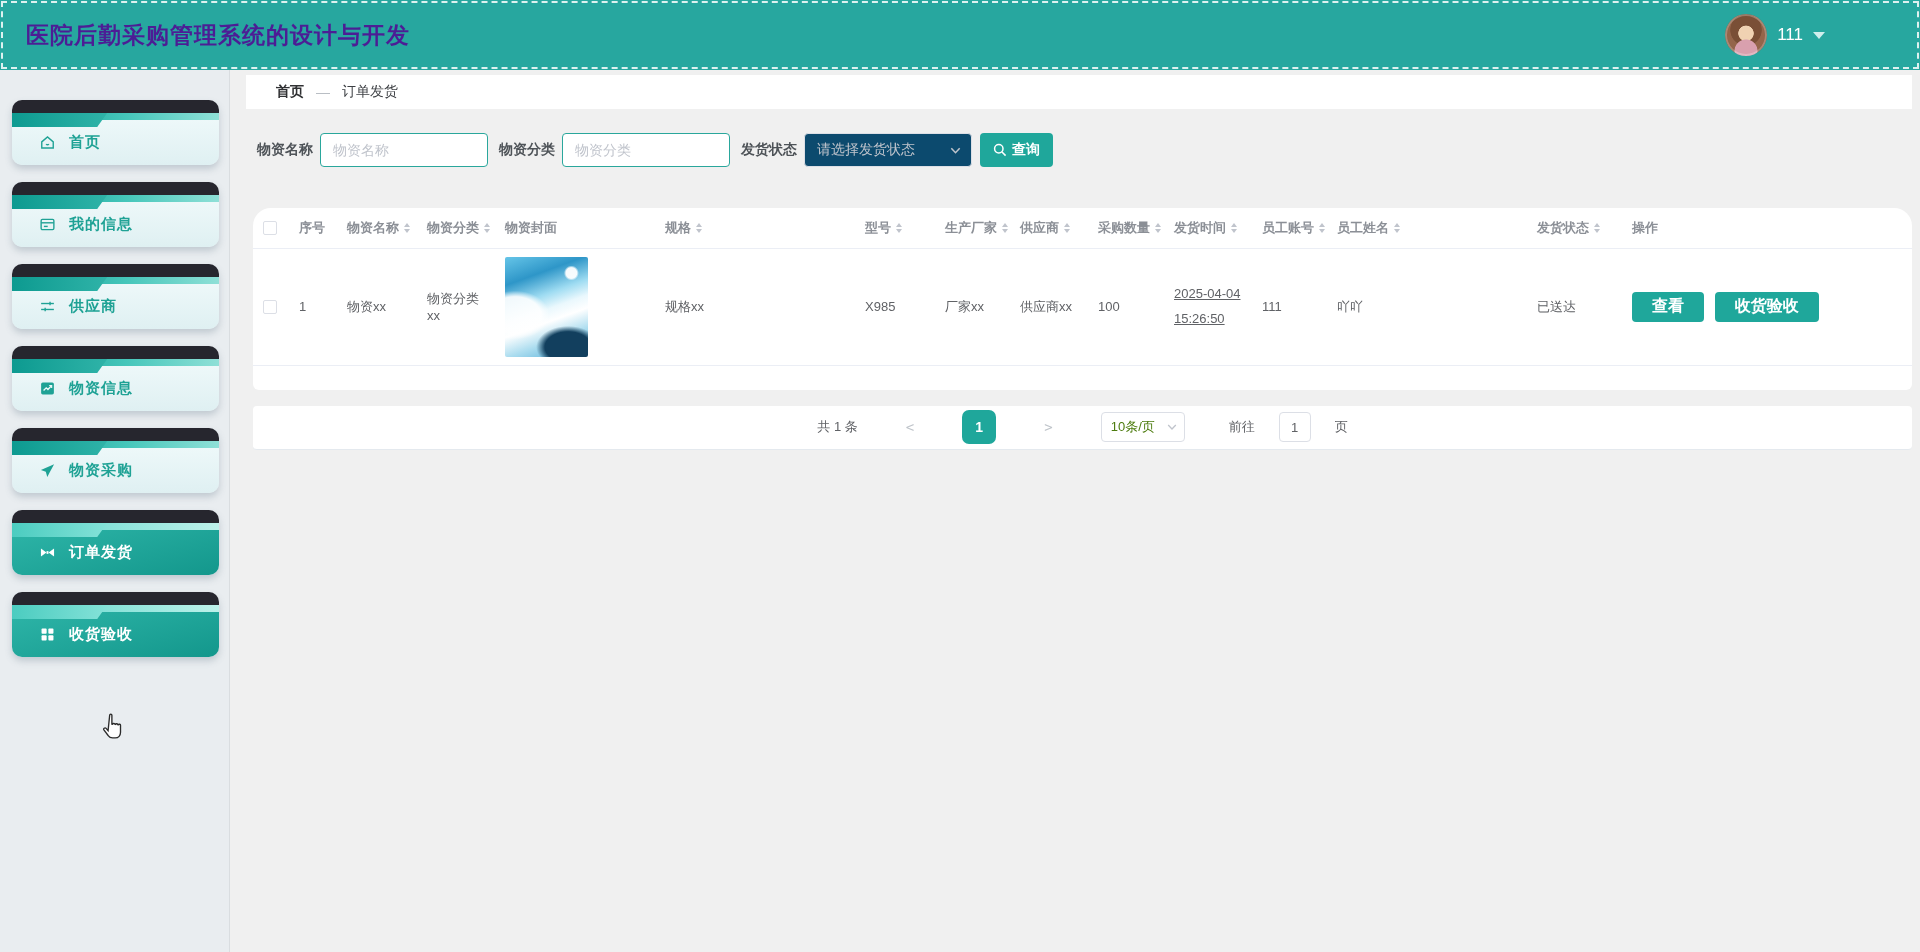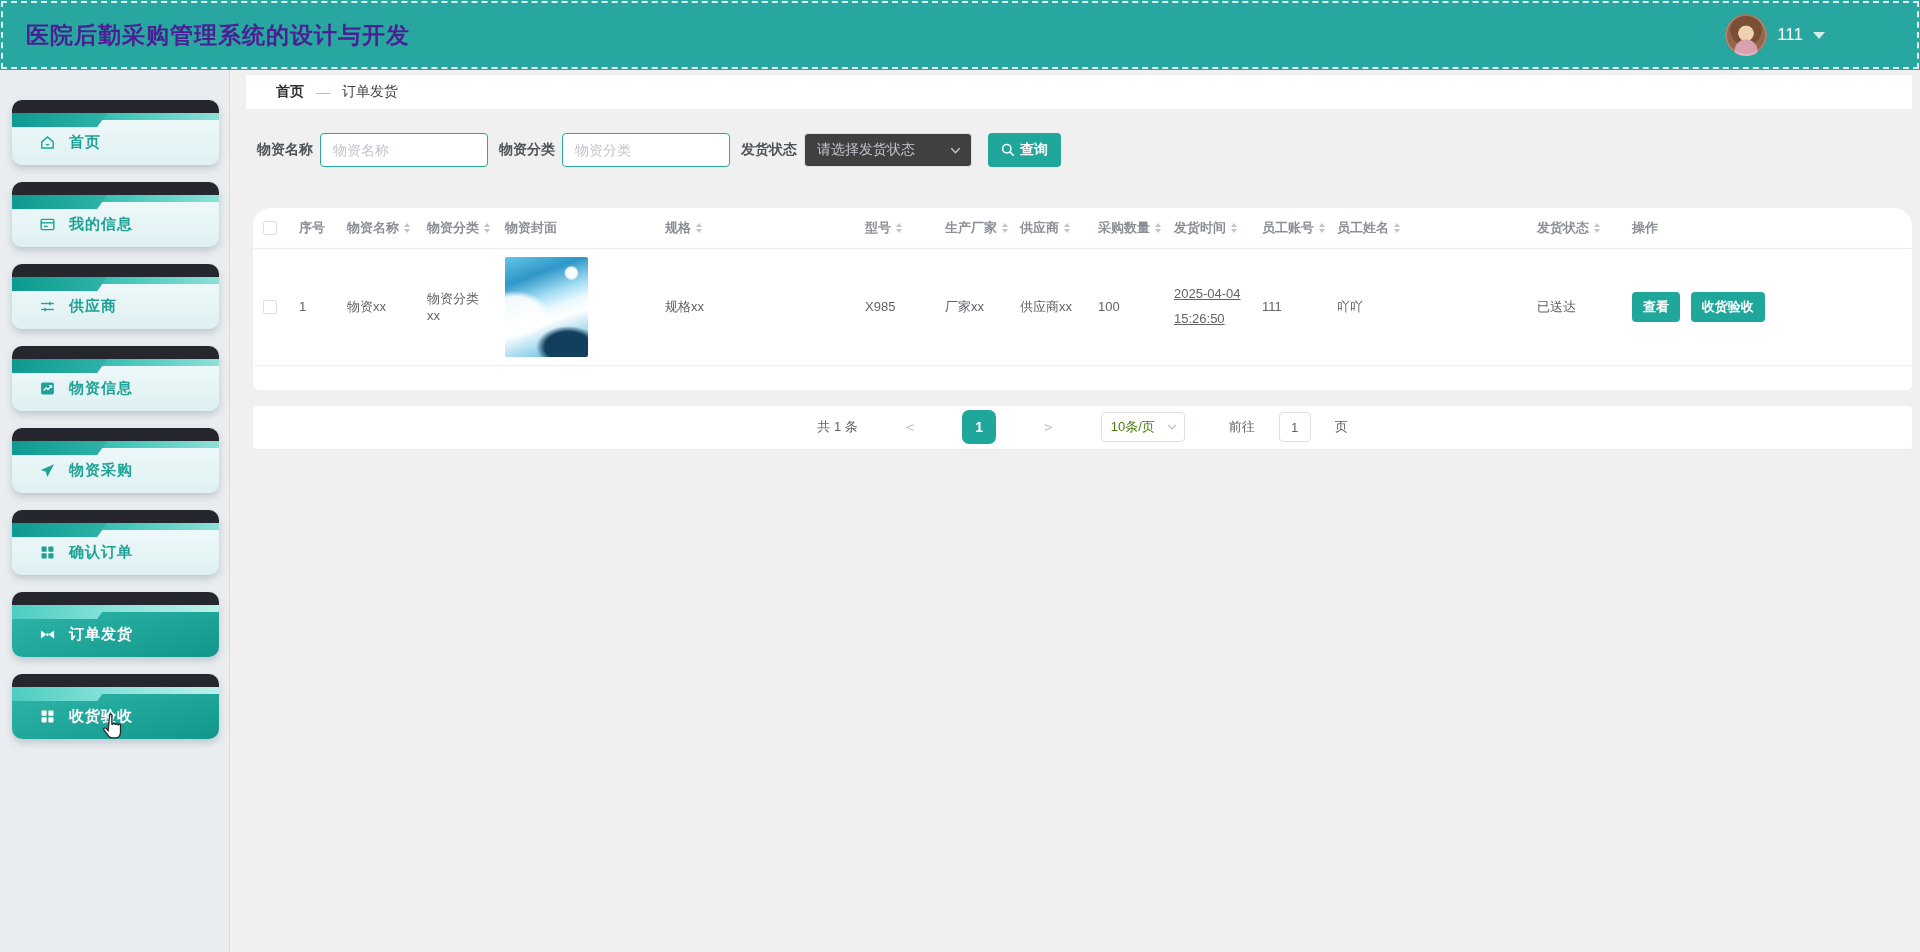--- a/index.html
+++ b/index.html
@@ -54,22 +54,22 @@
   .crumb-current { font-size:14px; color:#3c3f43; }
 
   
   .filter-row { margin:24px 0 0 19px; display:flex; align-items:center; }
   .f-label { font-size:14px; font-weight:bold; color:#4e5358; margin-right:7px; white-space:nowrap; }
   .f-input { width:168px; height:34px; border:1px solid #2aa79c; border-radius:4px;
     background:#fff; padding:0 12px; font-size:14px; color:#606266; outline:none;
     font-family:inherit; margin-right:11px; }
   .f-input::placeholder { color:#c0c4cc; }
   .f-select { width:168px; height:34px; border:1px solid #dcdfe6; border-radius:4px;
-    background:#404040; display:flex; align-items:center; justify-content:space-between;
-    padding:0 10px 0 12px; margin-right:16px; cursor:pointer; }
+    background:#0c4a6e; display:flex; align-items:center; justify-content:space-between;
+    padding:0 10px 0 12px; margin-right:8px; cursor:pointer; }
   .f-select-text { font-size:14px; color:#c0c4cc; }
   .btn-search { height:34px; padding:0 13px; background:#1fa79b; color:#fff; border:none;
     border-radius:4px; font-size:14px; font-weight:bold; display:flex; align-items:center;
     gap:5px; cursor:pointer; font-family:inherit; }
 
   
   .table-card { margin:41px 0 0 15px; background:#fff; border-radius:18px 18px 6px 6px;
     padding-bottom:24px; overflow:hidden; }
   table { width:100%; border-collapse:collapse; table-layout:fixed;border-radius:13px; }
   th { height:40px; font-size:13px; font-weight:bold; color:#8b8f96; text-align:left;
@@ -83,22 +83,22 @@
     border-right:3.5px solid transparent; }
   .caret .up { border-bottom:4.5px solid #c0c4cc; margin-bottom:2px; }
   .caret .dn { border-top:4.5px solid #c0c4cc; }
   .product-img { width:83px; height:100px; border-radius:2px;
     background:
       radial-gradient(circle at 80% 16%, rgba(255,255,255,.95) 0 5%, transparent 7%),
       radial-gradient(ellipse 62% 34% at 76% 90%, #123f5e 0 45%, transparent 62%),
       radial-gradient(ellipse 65% 38% at 12% 58%, rgba(255,255,255,.9) 0 48%, transparent 64%),
       linear-gradient(160deg,#66c5e8 0%,#2e96c8 22%,#9fdcf2 40%,#eaf8fd 52%,#ffffff 62%,#aadcef 78%,#4aa8d4 100%); }
   .ship-time { word-break:break-all; line-height:1.9; display:block;text-decoration:underline; }
-  .row-btn { height:30px; padding:0 11px; background:#1fa79b; color:#fff; border:none;
-    border-radius:4px; font-size:13px; font-weight:bold; cursor:pointer;
+  .row-btn { height:30px; padding:0 20px; background:#1fa79b; color:#fff; border:none;
+    border-radius:4px; font-size:16px; font-weight:bold; cursor:pointer;
     font-family:inherit; margin-right:7px; }
 
   
   .pager-card { margin:16px 0 0 15px; height:44px; background:#fff; border-radius:4px;
     border-bottom:1px solid #e4e9ee; display:flex; align-items:center; justify-content:center; }
   .pg-total { font-size:13px; color:#606266; }
   .pg-arrow { font-size:14px; color:#bfc4ca; cursor:pointer; font-family:"DejaVu Sans Mono",monospace; }
   .pg-page { width:34px; height:34px; background:#1fa79b; color:#fff; border-radius:7px;
     display:flex; align-items:center; justify-content:center; font-size:14px;
     font-weight:bold; cursor:pointer; }
@@ -196,35 +196,20 @@
       <div class="menu-body">
         <span class="menu-icon">
           <svg width="17" height="17" viewBox="0 0 16 16">
               <path d="M14.2 2 L1.8 7.6 L6.4 9.2 L7.8 14 L10 9.8 L14.2 2 Z M6.4 9.2 L14.2 2" fill="currentColor"></path>
             </svg>
         </span>
         <span class="menu-label">物资采购</span>
       </div>
     </div>
 
-    <div class="menu-card">
-      <div class="menu-top"></div>
-      <div class="menu-stripe"></div>
-      <div class="menu-body">
-        <span class="menu-icon">
-          <svg width="17" height="17" viewBox="0 0 16 16" fill="currentColor">
-              <rect x="2.4" y="2.4" width="4.8" height="4.8" rx="0.8"></rect>
-              <rect x="8.8" y="2.4" width="4.8" height="4.8" rx="0.8"></rect>
-              <rect x="2.4" y="8.8" width="4.8" height="4.8" rx="0.8"></rect>
-              <rect x="8.8" y="8.8" width="4.8" height="4.8" rx="0.8"></rect>
-            </svg>
-        </span>
-        <span class="menu-label">确认订单</span>
-      </div>
-    </div>
 
     <div class="menu-card active">
       <div class="menu-top"></div>
       <div class="menu-stripe"></div>
       <div class="menu-body">
         <span class="menu-icon">
           <svg width="17" height="17" viewBox="0 0 16 16" fill="currentColor">
               <path d="M1.8 4.2 L7 8 L1.8 11.8 Z"></path>
               <path d="M14.2 4.2 L9 8 L14.2 11.8 Z"></path>
               <rect x="7.1" y="6.7" width="1.8" height="2.6"></rect>

